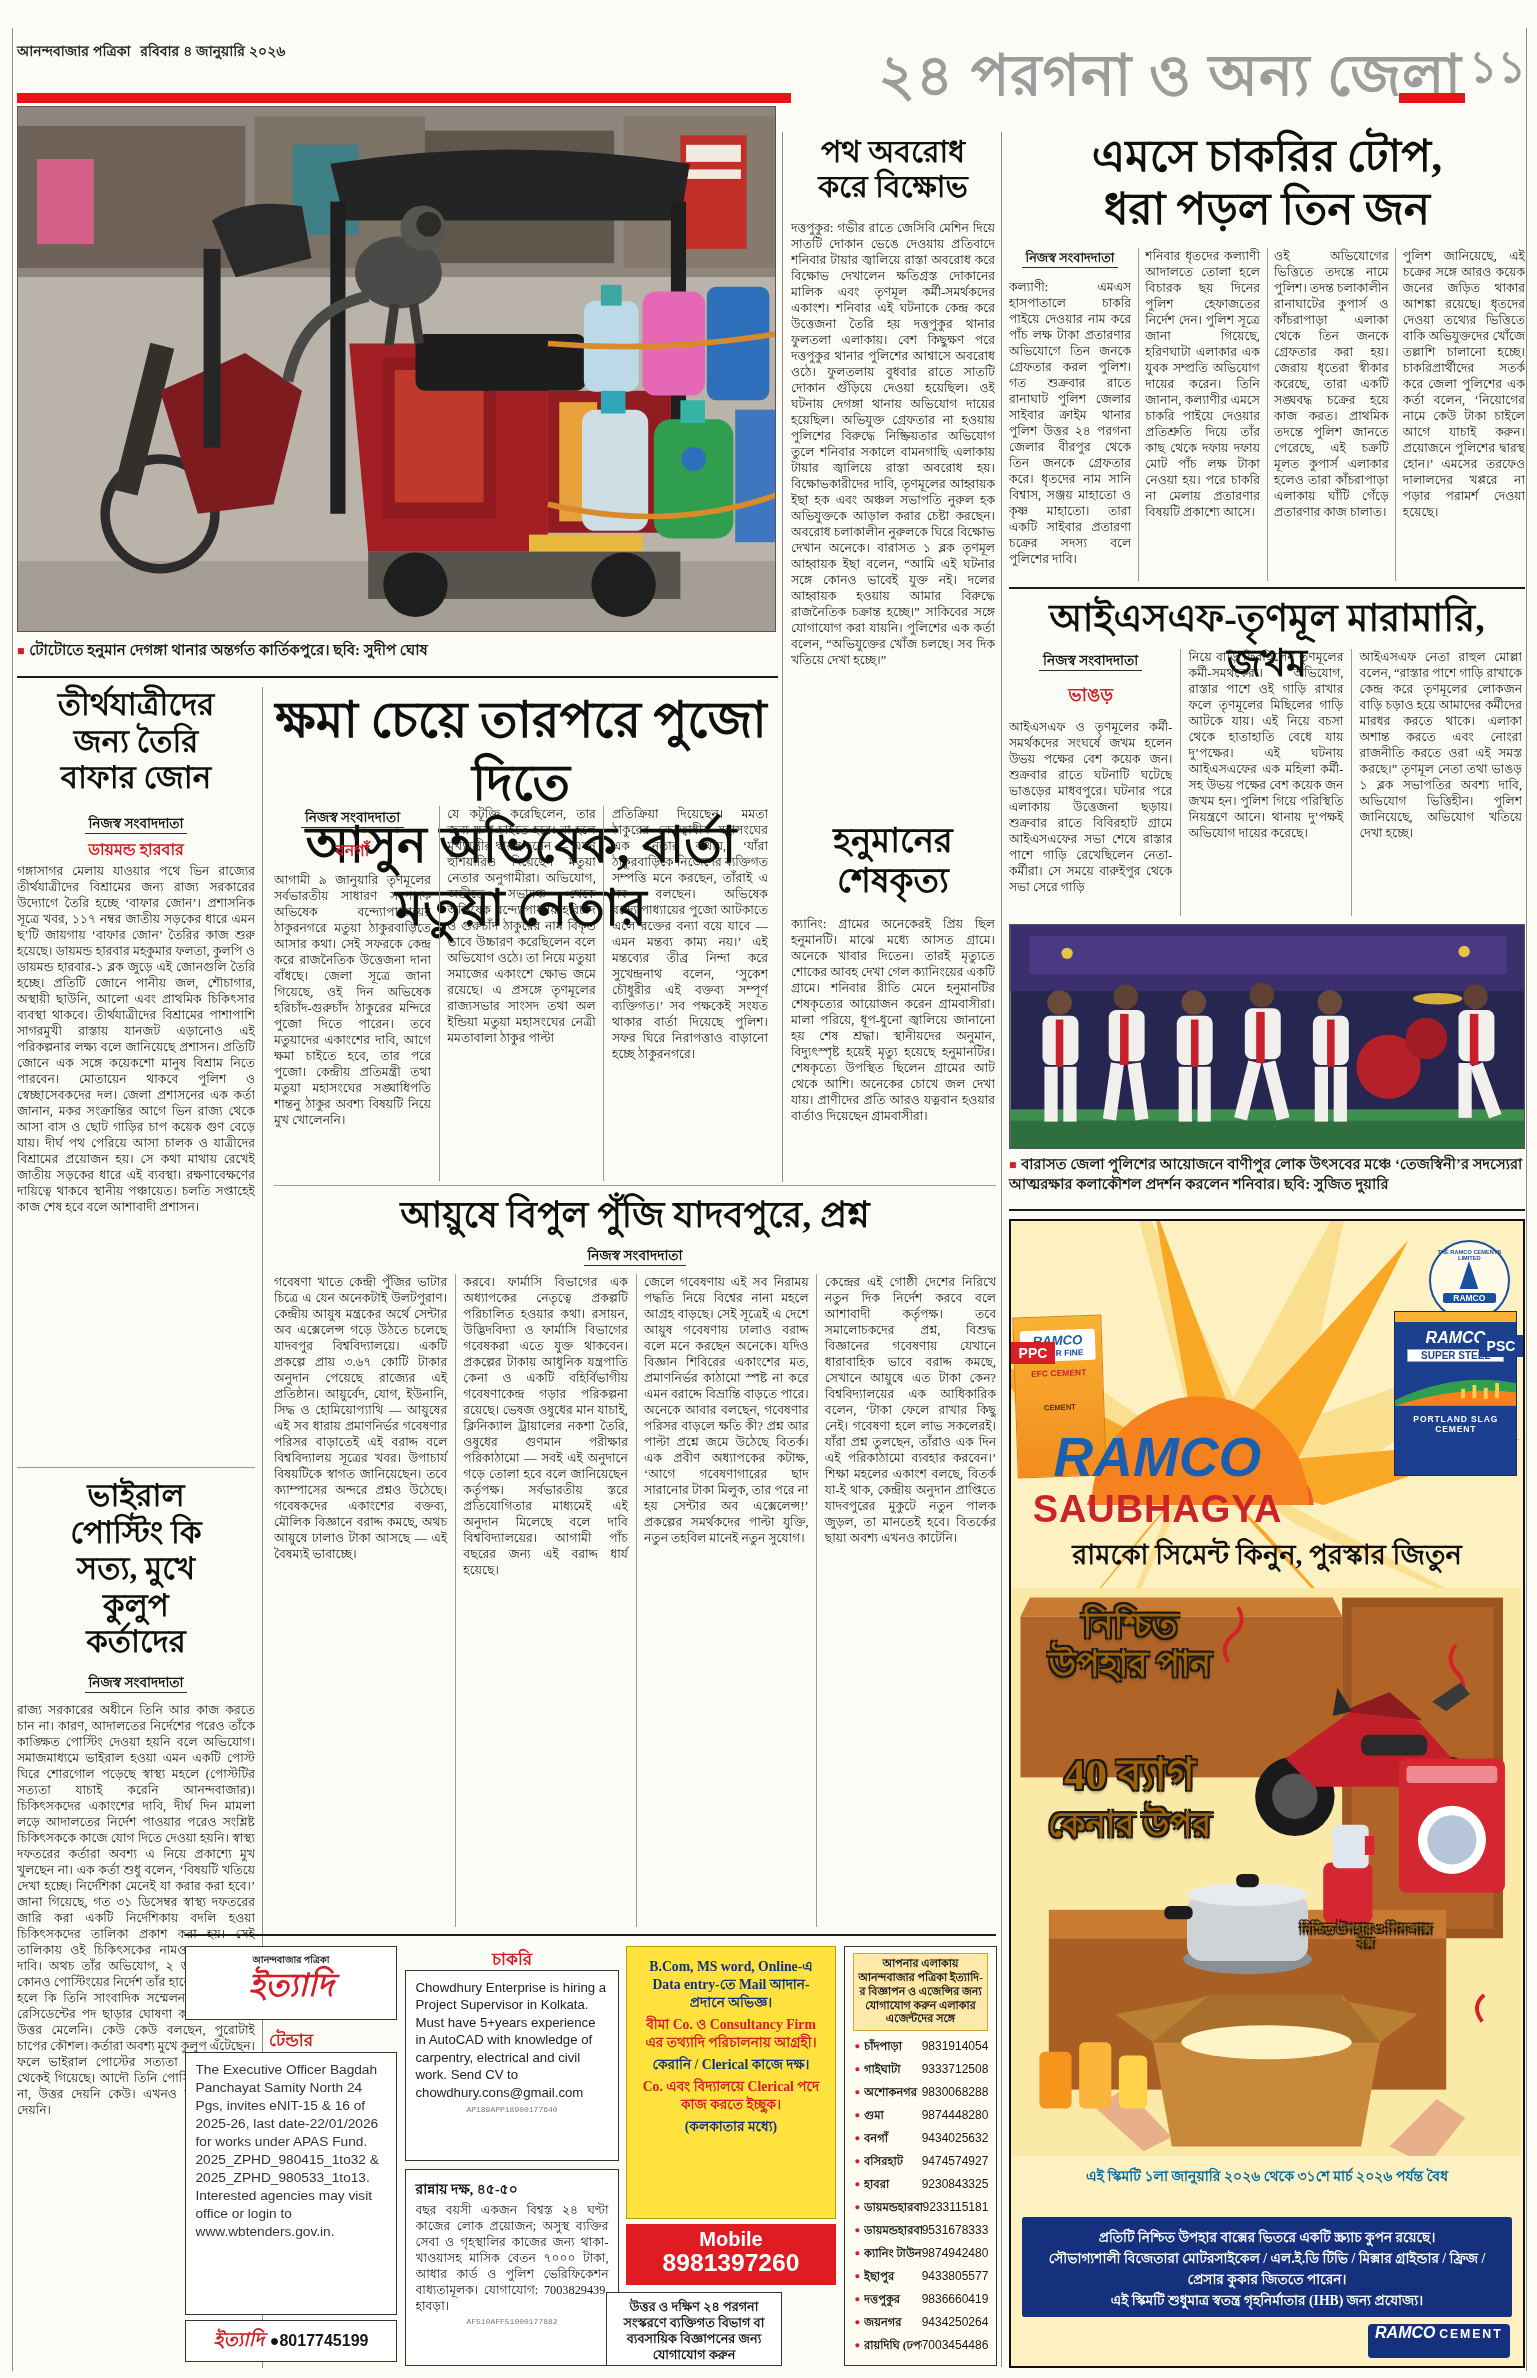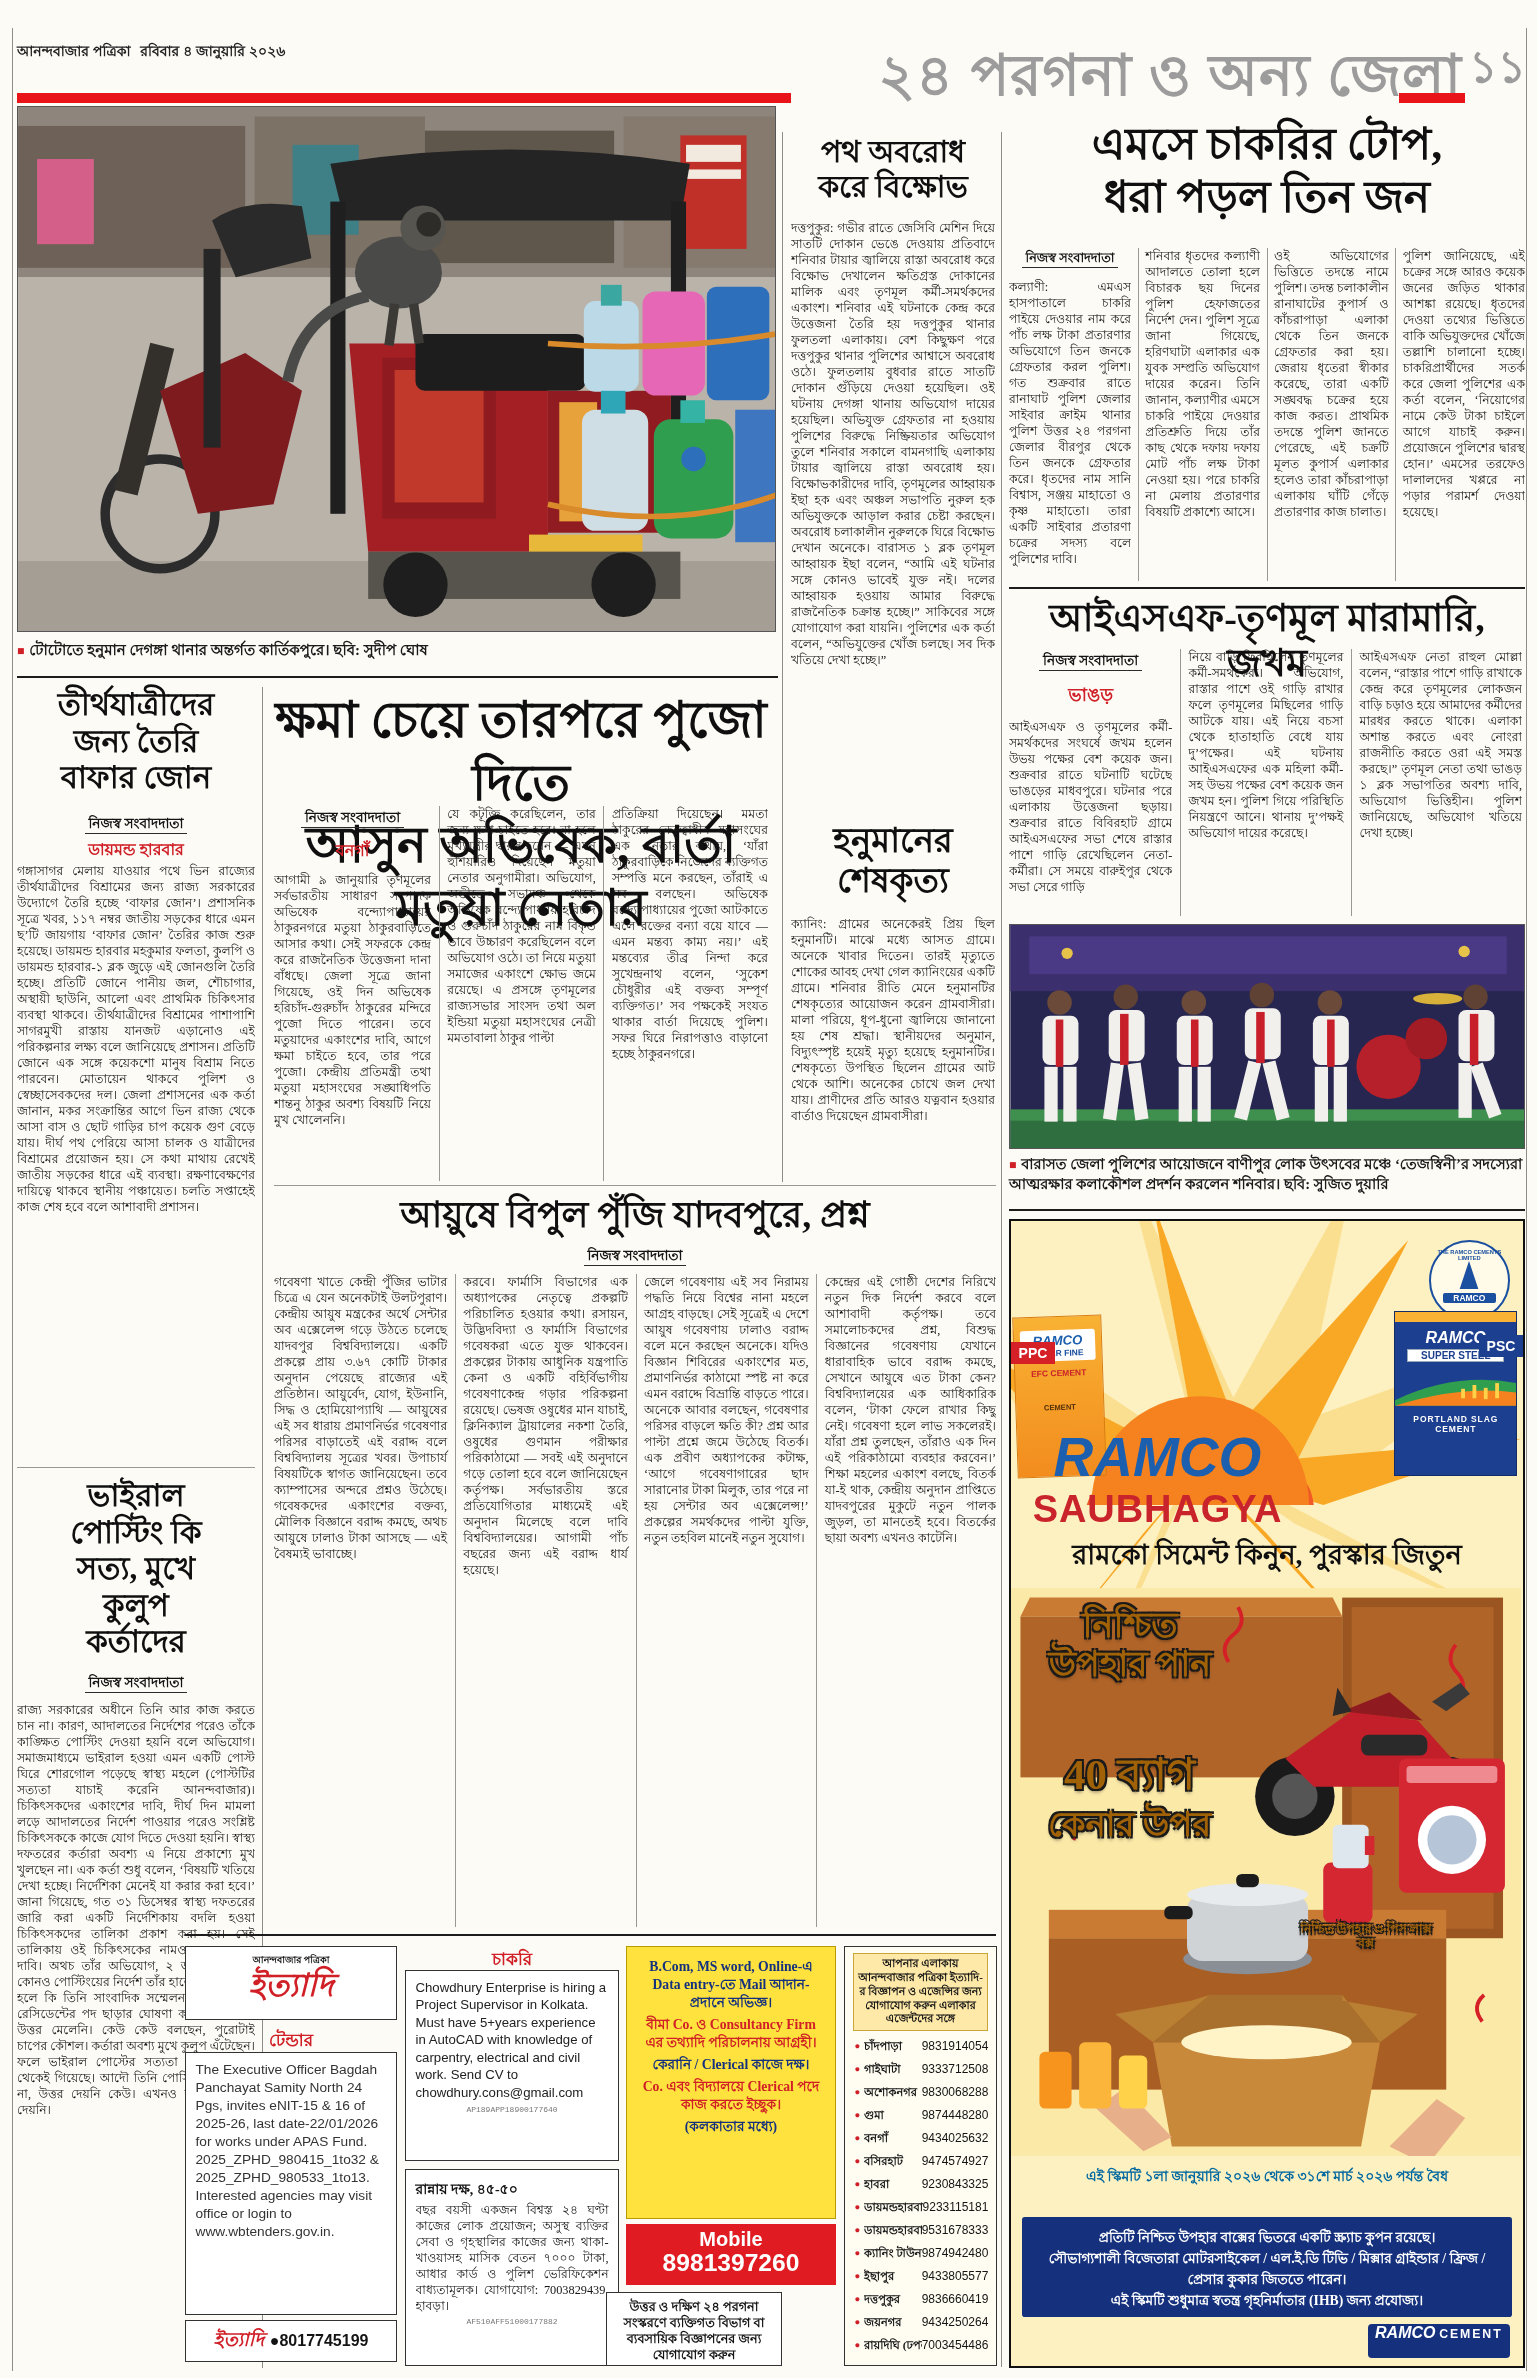--- a/index.html
+++ b/index.html
@@ -183,21 +183,21 @@
   <div class="abs reporter" style="left:274px;top:1244px;width:722px;"><span>নিজস্ব সংবাদদাতা</span></div>
   <div class="cgroup" style="left:274px;top:1274px;width:722px;height:653px;">
     <div class="c body-text" style="width:181px;padding-right:7.6px;">গবেষণা খাতে কেন্দ্রী পুঁজির ভাটার চিত্রে এ যেন অনেকটাই উলটপুরাণ। কেন্দ্রীয় আয়ুষ মন্ত্রকের অর্থে সেন্টার অব এক্সেলেন্স গড়ে উঠতে চলেছে যাদবপুর বিশ্ববিদ্যালয়ে। একটি প্রকল্পে প্রায় ৩.৬৭ কোটি টাকার অনুদান পেয়েছে রাজ্যের এই প্রতিষ্ঠান। আয়ুর্বেদ, যোগ, ইউনানি, সিদ্ধ ও হোমিয়োপ্যাথি — আয়ুষের এই সব ধারায় প্রমাণনির্ভর গবেষণার পরিসর বাড়াতেই এই বরাদ্দ বলে বিশ্ববিদ্যালয় সূত্রের খবর। উপাচার্য বিষয়টিকে স্বাগত জানিয়েছেন। তবে ক্যাম্পাসের অন্দরে প্রশ্নও উঠেছে। গবেষকদের একাংশের বক্তব্য, মৌলিক বিজ্ঞানে বরাদ্দ কমছে, অথচ আয়ুষে ঢালাও টাকা আসছে — এই বৈষম্যই ভাবাচ্ছে।</div>
     <div class="c body-text" style="width:181px;padding:0 7.6px;">করবে। ফার্মাসি বিভাগের এক অধ্যাপকের নেতৃত্বে প্রকল্পটি পরিচালিত হওয়ার কথা। রসায়ন, উদ্ভিদবিদ্যা ও ফার্মাসি বিভাগের গবেষকরা এতে যুক্ত থাকবেন। প্রকল্পের টাকায় আধুনিক যন্ত্রপাতি কেনা ও একটি বহির্বিভাগীয় গবেষণাকেন্দ্র গড়ার পরিকল্পনা রয়েছে। ভেষজ ওষুধের মান যাচাই, ক্লিনিক্যাল ট্রায়ালের নকশা তৈরি, ওষুধের গুণমান পরীক্ষার পরিকাঠামো — সবই এই অনুদানে গড়ে তোলা হবে বলে জানিয়েছেন কর্তৃপক্ষ। সর্বভারতীয় স্তরে প্রতিযোগিতার মাধ্যমেই এই অনুদান মিলেছে বলে দাবি বিশ্ববিদ্যালয়ের। আগামী পাঁচ বছরের জন্য এই বরাদ্দ ধার্য হয়েছে।</div>
     <div class="c body-text" style="width:181px;padding:0 7.6px;">জেলে গবেষণায় এই সব নিরাময় পদ্ধতি নিয়ে বিশ্বের নানা মহলে আগ্রহ বাড়ছে। সেই সূত্রেই এ দেশে আয়ুষ গবেষণায় ঢালাও বরাদ্দ বলে মনে করছেন অনেকে। যদিও বিজ্ঞান শিবিরের একাংশের মত, প্রমাণনির্ভর কাঠামো স্পষ্ট না করে এমন বরাদ্দে বিভ্রান্তি বাড়তে পারে। অনেকে আবার বলছেন, গবেষণার পরিসর বাড়লে ক্ষতি কী? প্রশ্ন আর পাল্টা প্রশ্নে জমে উঠেছে বিতর্ক। এক প্রবীণ অধ্যাপকের কটাক্ষ, ‘আগে গবেষণাগারের ছাদ সারানোর টাকা মিলুক, তার পরে না হয় সেন্টার অব এক্সেলেন্স!’ প্রকল্পের সমর্থকদের পাল্টা যুক্তি, নতুন তহবিল মানেই নতুন সুযোগ।</div>
     <div class="c body-text" style="width:180px;padding-left:7.6px;">কেন্দ্রের এই গোষ্ঠী দেশের নিরিখে নতুন দিক নির্দেশ করবে বলে আশাবাদী কর্তৃপক্ষ। তবে সমালোচকদের প্রশ্ন, বিশুদ্ধ বিজ্ঞানের গবেষণায় যেখানে ধারাবাহিক ভাবে বরাদ্দ কমছে, সেখানে আয়ুষে এত টাকা কেন? বিশ্ববিদ্যালয়ের এক আধিকারিক বলেন, ‘টাকা ফেলে রাখার কিছু নেই। গবেষণা হলে লাভ সকলেরই। যাঁরা প্রশ্ন তুলছেন, তাঁরাও এক দিন এই পরিকাঠামো ব্যবহার করবেন।’ শিক্ষা মহলের একাংশ বলছে, বিতর্ক যা-ই থাক, কেন্দ্রীয় অনুদান প্রাপ্তিতে যাদবপুরের মুকুটে নতুন পালক জুড়ল, তা মানতেই হবে। বিতর্কের ছায়া অবশ্য এখনও কাটেনি।</div>
   </div>
 
   <div class="vrule" style="left:1001px;top:132px;height:2235px;"></div>
 
-  <div class="abs headline" style="left:1009px;top:119px;width:516px;font-size:44px;line-height:1.2;">
+  <div class="abs headline" style="left:1009px;top:131px;width:516px;font-size:44px;line-height:1.2;">
     <div>এমসে চাকরির টোপ,</div>
     <div>ধরা পড়ল তিন জন</div>
   </div>
   <div class="cgroup" style="left:1009px;top:248px;width:516px;height:333px;">
     <div class="c" style="width:129px;padding-right:6.6px;">
       <div class="reporter" style="font-size:12.8px;"><span>নিজস্ব সংবাদদাতা</span></div>
       <div class="body-text" style="margin-top:9.5px;">কল্যাণী: এমএস হাসপাতালে চাকরি পাইয়ে দেওয়ার নাম করে পাঁচ লক্ষ টাকা প্রতারণার অভিযোগে তিন জনকে গ্রেফতার করল পুলিশ। গত শুক্রবার রাতে রানাঘাট পুলিশ জেলার সাইবার ক্রাইম থানার পুলিশ উত্তর ২৪ পরগনা জেলার বীরপুর থেকে তিন জনকে গ্রেফতার করে। ধৃতদের নাম সানি বিশ্বাস, সঞ্জয় মাহাতো ও কৃষ্ণ মাহাতো। তারা একটি সাইবার প্রতারণা চক্রের সদস্য বলে পুলিশের দাবি।</div>
     </div>
     <div class="c body-text" style="width:129px;padding:0 6.6px;">শনিবার ধৃতদের কল্যাণী আদালতে তোলা হলে বিচারক ছয় দিনের পুলিশ হেফাজতের নির্দেশ দেন। পুলিশ সূত্রে জানা গিয়েছে, হরিণঘাটা এলাকার এক যুবক সম্প্রতি অভিযোগ দায়ের করেন। তিনি জানান, কল্যাণীর এমসে চাকরি পাইয়ে দেওয়ার প্রতিশ্রুতি দিয়ে তাঁর কাছ থেকে দফায় দফায় মোট পাঁচ লক্ষ টাকা নেওয়া হয়। পরে চাকরি না মেলায় প্রতারণার বিষয়টি প্রকাশ্যে আসে।</div>
     <div class="c body-text" style="width:129px;padding:0 6.6px;">ওই অভিযোগের ভিত্তিতে তদন্তে নামে পুলিশ। তদন্ত চলাকালীন রানাঘাটের কুপার্স ও কাঁচরাপাড়া এলাকা থেকে তিন জনকে গ্রেফতার করা হয়। জেরায় ধৃতেরা স্বীকার করেছে, তারা একটি সঙ্ঘবদ্ধ চক্রের হয়ে কাজ করত। প্রাথমিক তদন্তে পুলিশ জানতে পেরেছে, এই চক্রটি মূলত কুপার্স এলাকার হলেও তারা কাঁচরাপাড়া এলাকায় ঘাঁটি গেঁড়ে প্রতারণার কাজ চালাত।</div>

